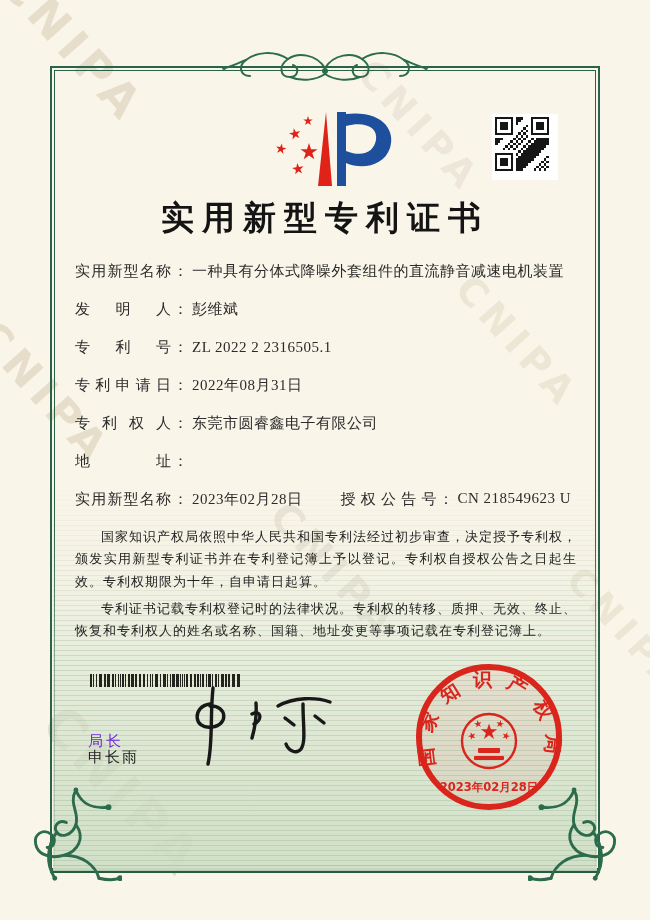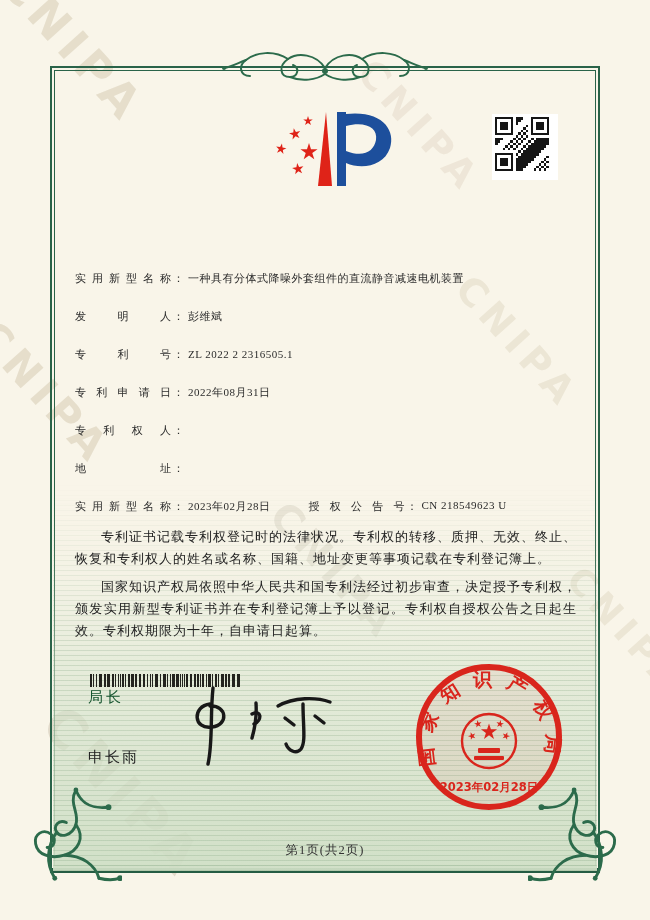--- a/index.html
+++ b/index.html
@@ -28,35 +28,35 @@
   .cert-no{position:absolute;left:75px;top:104px;font-size:14px;color:#2b2b2b;letter-spacing:1px;}
   .logo{position:absolute;left:262px;top:106px;}
   .qr-wrap{position:absolute;left:492px;top:114px;width:60px;height:60px;background:#fff;padding:3px;}
   .qr{position:relative;width:54px;height:54px;background:#fff;}
   .qm{position:absolute;background:#161616;}
   .qf{position:absolute;border:2px solid #161616;box-sizing:border-box;background:#fff;}
   .qfi{position:absolute;background:#161616;}
   .title{position:absolute;left:0;top:196px;width:650px;text-align:center;font-size:33px;font-weight:bold;color:#141414;letter-spacing:8px;}
 
   
-  .fields{position:absolute;left:75px;top:259px;width:502px;font-size:11px;color:#2b2b2b;}
+  .fields{position:absolute;left:75px;top:252px;width:502px;font-size:15px;color:#2b2b2b;}
   .frow{height:38px;display:flex;align-items:center;}
   .flabel{display:inline-block;width:96px;text-align:justify;text-align-last:justify;flex:none;}
   .fcolon{flex:none;margin:0 4px 0 2px;}
   .fvalue{letter-spacing:0.5px;}
   .grant-no-group{display:flex;margin-left:38px;}
 
   
   .body-text{position:absolute;left:75px;top:526px;width:502px;font-size:13px;line-height:1.72;color:#222;text-align:justify;letter-spacing:1px;}
   .body-text p{margin:0 0 5px 0;text-indent:2em;}
 
   
   .barcode{position:absolute;left:90px;top:674px;width:164px;height:13px;font-size:0;}
   .barcode i{display:inline-block;height:100%;background:#24241f;vertical-align:top;}
-  .director-label{position:absolute;left:88px;top:688px;font-size:15px;letter-spacing:3px;color:#14532d;font-family:"Liberation Sans","DejaVu Sans",sans-serif;}
+  .director-label{position:absolute;left:88px;top:732px;font-size:15px;letter-spacing:3px;color:#6d28d9;font-family:"Liberation Sans","DejaVu Sans",sans-serif;}
   .director-name{position:absolute;left:88px;top:748px;font-size:15px;letter-spacing:2px;color:#222;font-family:"Liberation Sans","DejaVu Sans",sans-serif;}
   .signature{position:absolute;left:182px;top:676px;}
   .seal{position:absolute;left:414px;top:662px;}
 
   
   .page-no{position:absolute;left:0;top:842px;width:650px;text-align:center;font-size:12.5px;color:#333;letter-spacing:1px;}
   .cont-note{position:absolute;left:0;top:876px;width:650px;text-align:center;}
   .cont-note span{display:inline-block;background:#fffdf6;padding:4px 16px;font-size:13.5px;color:#333;letter-spacing:3px;}
 </style>
 </head>
@@ -285,20 +285,21 @@
         <div class="qm" style="left:48.85714285714286px;top:51.42857142857143px;width:2.5714285714285716px;height:2.5714285714285716px"></div>
         <div class="qf" style="left:0px;top:0px;width:18px;height:18px"></div>
         <div class="qfi" style="left:5.142857142857143px;top:5.142857142857143px;width:7.714285714285715px;height:7.714285714285715px"></div>
         <div class="qf" style="left:36px;top:0px;width:18px;height:18px"></div>
         <div class="qfi" style="left:41.142857142857146px;top:5.142857142857143px;width:7.714285714285715px;height:7.714285714285715px"></div>
         <div class="qf" style="left:0px;top:36px;width:18px;height:18px"></div>
         <div class="qfi" style="left:5.142857142857143px;top:41.142857142857146px;width:7.714285714285715px;height:7.714285714285715px"></div>
       </div>
   </div>
 
+  <div class="title">实用新型专利证书</div>
 
   <div class="fields">
     <div class="frow">
       <span class="flabel">实用新型名称</span>
         <span class="fcolon">：</span>
       <span class="fvalue">一种具有分体式降噪外套组件的直流静音减速电机装置</span>
     </div>
     <div class="frow">
       <span class="flabel">发明人</span>
         <span class="fcolon">：</span>
@@ -310,40 +311,41 @@
       <span class="fvalue">ZL 2022 2 2316505.1</span>
     </div>
     <div class="frow">
       <span class="flabel">专利申请日</span>
         <span class="fcolon">：</span>
       <span class="fvalue">2022年08月31日</span>
     </div>
     <div class="frow">
       <span class="flabel">专利权人</span>
         <span class="fcolon">：</span>
+      <span class="fvalue">东莞市圆睿鑫电子有限公司</span>
     </div>
     <div class="frow">
       <span class="flabel">地址</span>
         <span class="fcolon">：</span>
     </div>
     <div class="frow">
       <span class="flabel">实用新型名称</span>
         <span class="fcolon">：</span>
       <span class="fvalue">2023年02月28日</span>
       <span class="grant-no-group">
         <span class="flabel">授权公告号</span>
           <span class="fcolon">：</span>
         <span class="fvalue">CN 218549623 U</span>
       </span>
     </div>
   </div>
 
   <div class="body-text">
+    <p>国家知识产权局依照中华人民共和国专利法经过初步审查，决定授予专利权，颁发实用新型专利证书并在专利登记簿上予以登记。专利权自授权公告之日起生效。专利权期限为十年，自申请日起算。</p>
     <p>专利证书记载专利权登记时的法律状况。专利权的转移、质押、无效、终止、恢复和专利权人的姓名或名称、国籍、地址变更等事项记载在专利登记簿上。</p>
-    <p>国家知识产权局依照中华人民共和国专利法经过初步审查，决定授予专利权，颁发实用新型专利证书并在专利登记簿上予以登记。专利权自授权公告之日起生效。专利权期限为十年，自申请日起算。</p>
   </div>
 
   <div class="barcode"><i style="width:2px;margin-right:1px"></i><i style="width:1px;margin-right:2px"></i><i style="width:1px;margin-right:2px"></i><i style="width:3px;margin-right:2px"></i><i style="width:2px;margin-right:1px"></i><i style="width:3px;margin-right:2px"></i><i style="width:2px;margin-right:1px"></i><i style="width:1px;margin-right:2px"></i><i style="width:1px;margin-right:1px"></i><i style="width:1px;margin-right:1px"></i><i style="width:2px;margin-right:1px"></i><i style="width:1px;margin-right:2px"></i><i style="width:2px;margin-right:1px"></i><i style="width:3px;margin-right:1px"></i><i style="width:2px;margin-right:2px"></i><i style="width:2px;margin-right:2px"></i><i style="width:2px;margin-right:2px"></i><i style="width:1px;margin-right:2px"></i><i style="width:1px;margin-right:1px"></i><i style="width:1px;margin-right:2px"></i><i style="width:3px;margin-right:2px"></i><i style="width:1px;margin-right:2px"></i><i style="width:3px;margin-right:1px"></i><i style="width:1px;margin-right:2px"></i><i style="width:1px;margin-right:1px"></i><i style="width:3px;margin-right:1px"></i><i style="width:3px;margin-right:1px"></i><i style="width:1px;margin-right:1px"></i><i style="width:1px;margin-right:1px"></i><i style="width:1px;margin-right:1px"></i><i style="width:2px;margin-right:2px"></i><i style="width:2px;margin-right:2px"></i><i style="width:2px;margin-right:1px"></i><i style="width:2px;margin-right:1px"></i><i style="width:1px;margin-right:1px"></i><i style="width:2px;margin-right:2px"></i><i style="width:1px;margin-right:1px"></i><i style="width:3px;margin-right:1px"></i><i style="width:1px;margin-right:2px"></i><i style="width:2px;margin-right:1px"></i><i style="width:1px;margin-right:2px"></i><i style="width:3px;margin-right:1px"></i><i style="width:2px;margin-right:1px"></i><i style="width:2px;margin-right:2px"></i><i style="width:3px;margin-right:2px"></i><i style="width:3px;margin-right:1px"></i></div>
   <div class="director-label">局长</div>
   <div class="director-name">申长雨</div>
 
   <svg class="signature" width="160" height="100" viewBox="0 0 160 100">
     <g fill="none" stroke="#181818" stroke-width="3.4" stroke-linecap="round">
       <path d="M28,28 C10,30 11,54 30,51 C47,49 45,29 28,30"></path>
       <path d="M31,12 C28,40 31,66 26,88"></path>
@@ -372,15 +374,14 @@
         <use href="#star" transform="translate(64,62) scale(4) rotate(-10)"></use>
         <use href="#star" transform="translate(86,62) scale(4) rotate(10)"></use>
         <use href="#star" transform="translate(92,74) scale(4) rotate(20)"></use>
         <rect x="64" y="86" width="22" height="5" rx="1"></rect>
         <rect x="60" y="94" width="30" height="4" rx="1"></rect>
       </g>
     </g>
     <text x="75" y="129" font-size="11.5" font-weight="bold" text-anchor="middle" fill="#d9251c" font-family="'DejaVu Sans','Liberation Sans',sans-serif">2023年02月28日</text>
   </svg>
 
-  <div class="page-no">第1页(共2页)</div>
 
 </div>
 
 </body></html>

